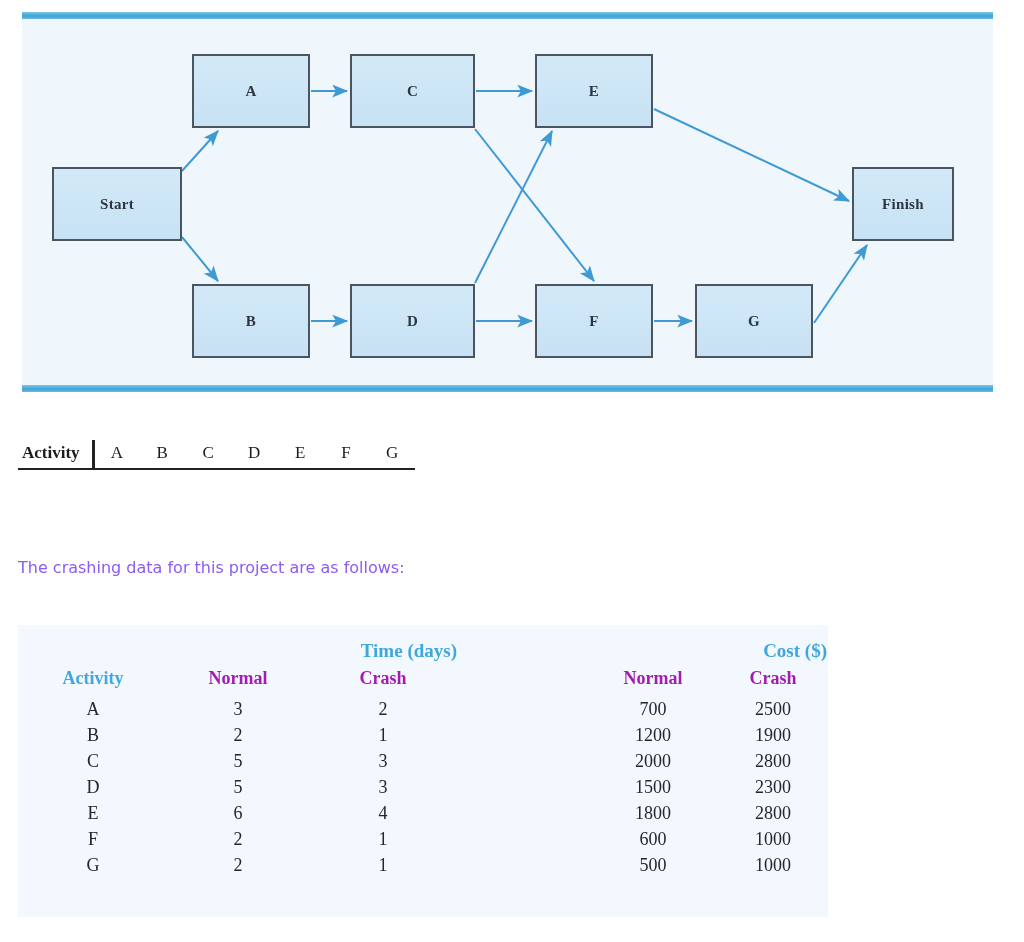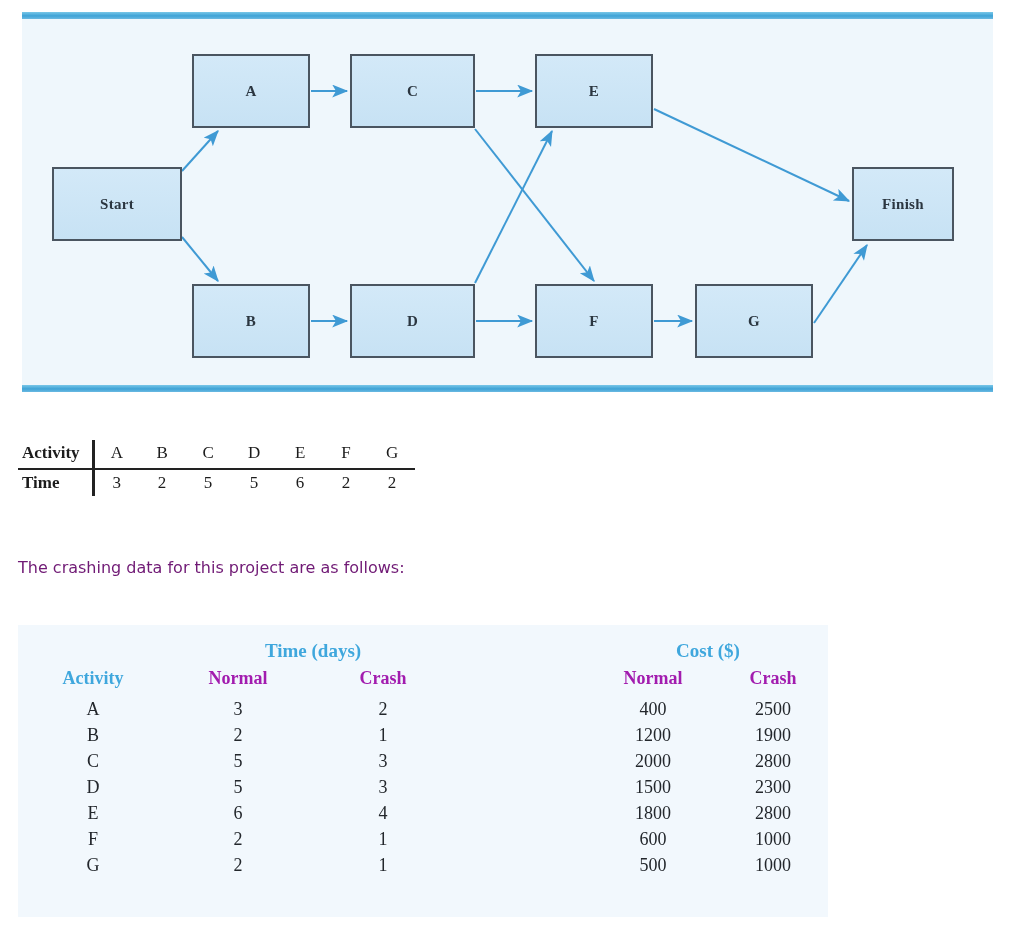--- a/index.html
+++ b/index.html
@@ -99,21 +99,21 @@
     border-bottom: 2px solid #222;
   }
 
   
   #crashing-intro {
     position: absolute;
     left: 18px;
     top: 558px;
     font-family: "DejaVu Sans", sans-serif;
     font-size: 16px;
-    color: #701a75;
+    color: #8b5cf6;
   }
 
   
   #crashing-table-wrap {
     position: absolute;
     left: 18px;
     top: 625px;
     width: 810px;
     height: 292px;
     background: #f2f8fd;
@@ -122,21 +122,21 @@
   #crashing-table {
     border-collapse: collapse;
     width: 810px;
     font-family: "Liberation Serif", serif;
   }
   #crashing-table .grp-head {
     color: #3fa7dd;
     font-weight: bold;
     font-size: 19px;
     padding-bottom: 3px;
-    text-align: center;
+    text-align: right;
   }
   #crashing-table .col-head {
     font-weight: bold;
     font-size: 18px;
     color: #a21caf;
     padding-bottom: 6px;
     text-align: center;
   }
   #crashing-table .col-head.activity {
     color: #3fa7dd;
@@ -233,30 +233,20 @@
       <tr class="head-row">
         <th class="rowlabel">Activity</th>
         <td>A</td>
         <td>B</td>
         <td>C</td>
         <td>D</td>
         <td>E</td>
         <td>F</td>
         <td>G</td>
       </tr>
-      <tr>
-        <th class="rowlabel">Time</th>
-        <td>3</td>
-        <td>2</td>
-        <td>5</td>
-        <td>5</td>
-        <td>6</td>
-        <td>2</td>
-        <td>2</td>
-      </tr>
     </tbody>
   </table>
 </div>
 
 <div id="crashing-intro">The crashing data for this project are as follows:</div>
 
 <div id="crashing-table-wrap">
   <table id="crashing-table">
     <colgroup>
       <col class="c-act">
@@ -281,21 +271,21 @@
         <td class="col-head">Normal</td>
         <td class="col-head">Crash</td>
       </tr>
     </thead>
     <tbody>
       <tr>
         <td>A</td>
         <td>3</td>
         <td>2</td>
         <td></td>
-        <td>400</td>
+        <td>700</td>
         <td>2500</td>
       </tr>
       <tr>
         <td>B</td>
         <td>2</td>
         <td>1</td>
         <td></td>
         <td>1200</td>
         <td>1900</td>
       </tr>

